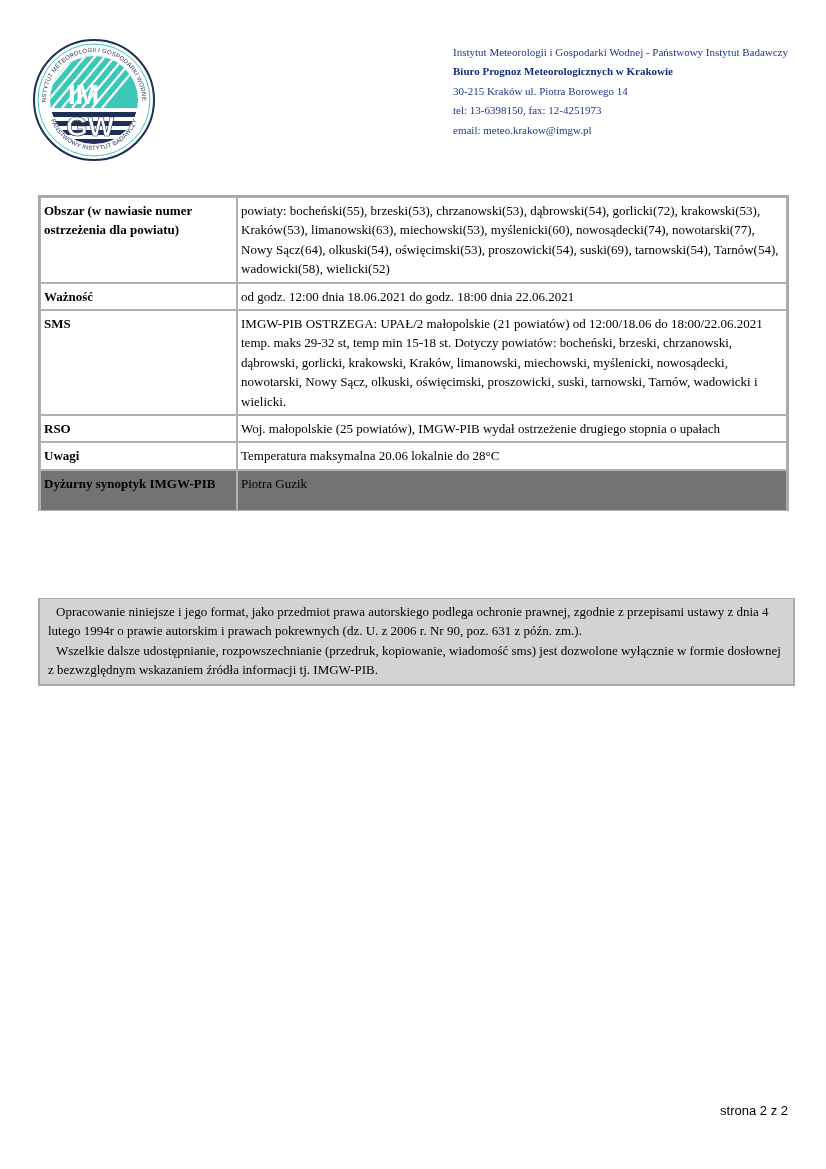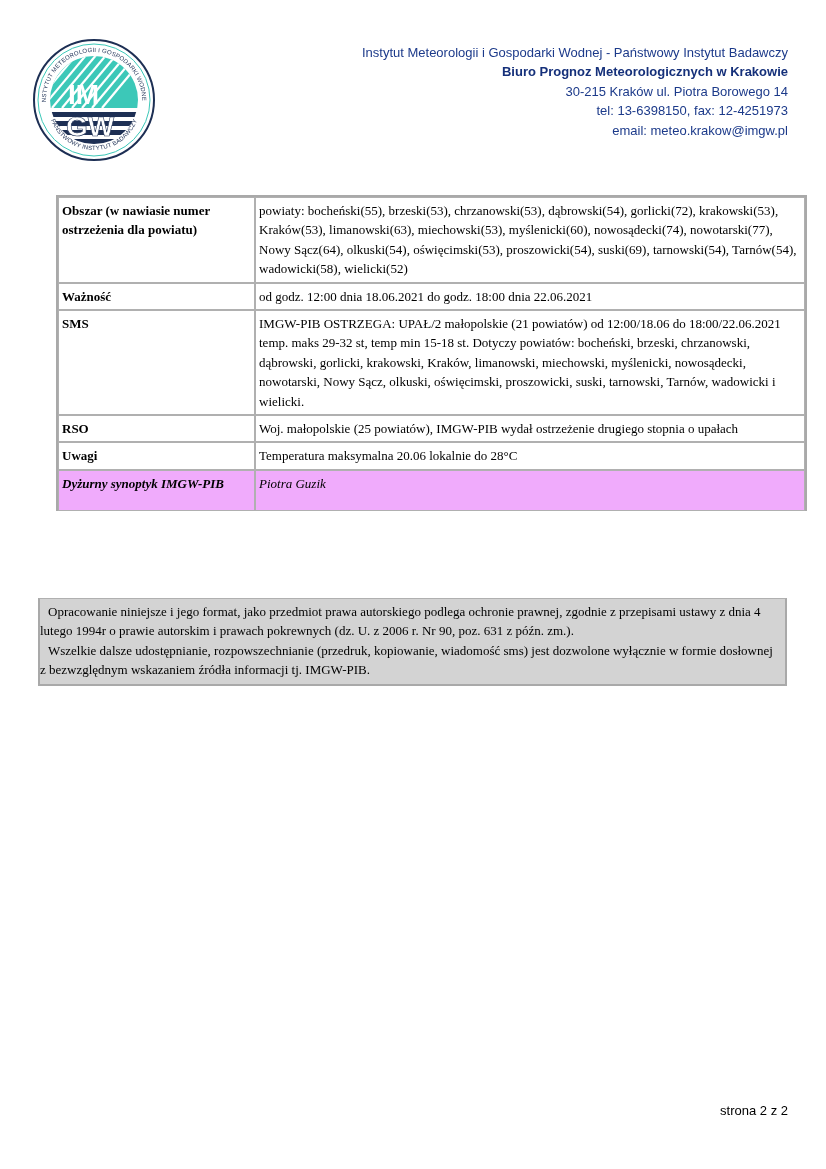--- a/index.html
+++ b/index.html
@@ -1,45 +1,45 @@
 <!DOCTYPE html>
 <html><head>
 <meta charset="utf-8">
 <style>
   html, body { margin: 0; padding: 0; background: #ffffff; }
   body { width: 826px; height: 1169px; position: relative; overflow: hidden; }
 
   .logo { position: absolute; left: 32px; top: 38px; width: 124px; height: 124px; }
 
   .org {
-    position: absolute; right: 38px; top: 43px; text-align: right;
-    font-family: Liberation Sans, sans-serif; font-size: 13px; color: #1c3a8a;
+    position: absolute; right: 38px; top: 43px; text-align: left;
+    font-family: Liberation Serif, serif; font-size: 11px; color: #1c3a8a;
     line-height: 19.4px;
   }
   .org .bold { font-weight: bold; color: #15307a; }
 
   table.warn {
-    position: absolute; left: 56px; top: 195px; width: 751px;
+    position: absolute; left: 38px; top: 195px; width: 751px;
     border-collapse: separate; border-spacing: 0;
     border: 2px solid #a9a9a9; border-bottom: none;
     font-family: "Liberation Serif", serif; font-size: 13px; color: #000;
     line-height: 19.4px;
   }
   table.warn td {
     border: 1px solid #b0b0b0; vertical-align: top;
     padding: 3px 3px 3px 3px;
   }
   table.warn td.label { width: 189px; font-weight: bold; }
-  table.warn tr.grey td { background: #f0abfc; font-style: italic; }
+  table.warn tr.grey td { background: #737373; }
 
   .copyright {
     position: absolute; left: 38px; top: 598px; width: 741px;
     background: #d3d3d3; border: 2px solid #a9a9a9; border-top: 1px solid #b0b0b0;
     font-family: "Liberation Serif", serif; font-size: 13px; color: #000;
-    line-height: 19.4px; padding: 3px 4px 4px 0;
+    line-height: 19.4px; padding: 3px 4px 4px 8px;
   }
   .copyright p { margin: 0; text-indent: 8px; }
 
   .pagenum {
     position: absolute; right: 38px; top: 1103px;
     font-family: Liberation Sans, sans-serif; font-size: 13px; color: #000;
   }
 </style>
 </head>
 <body>

